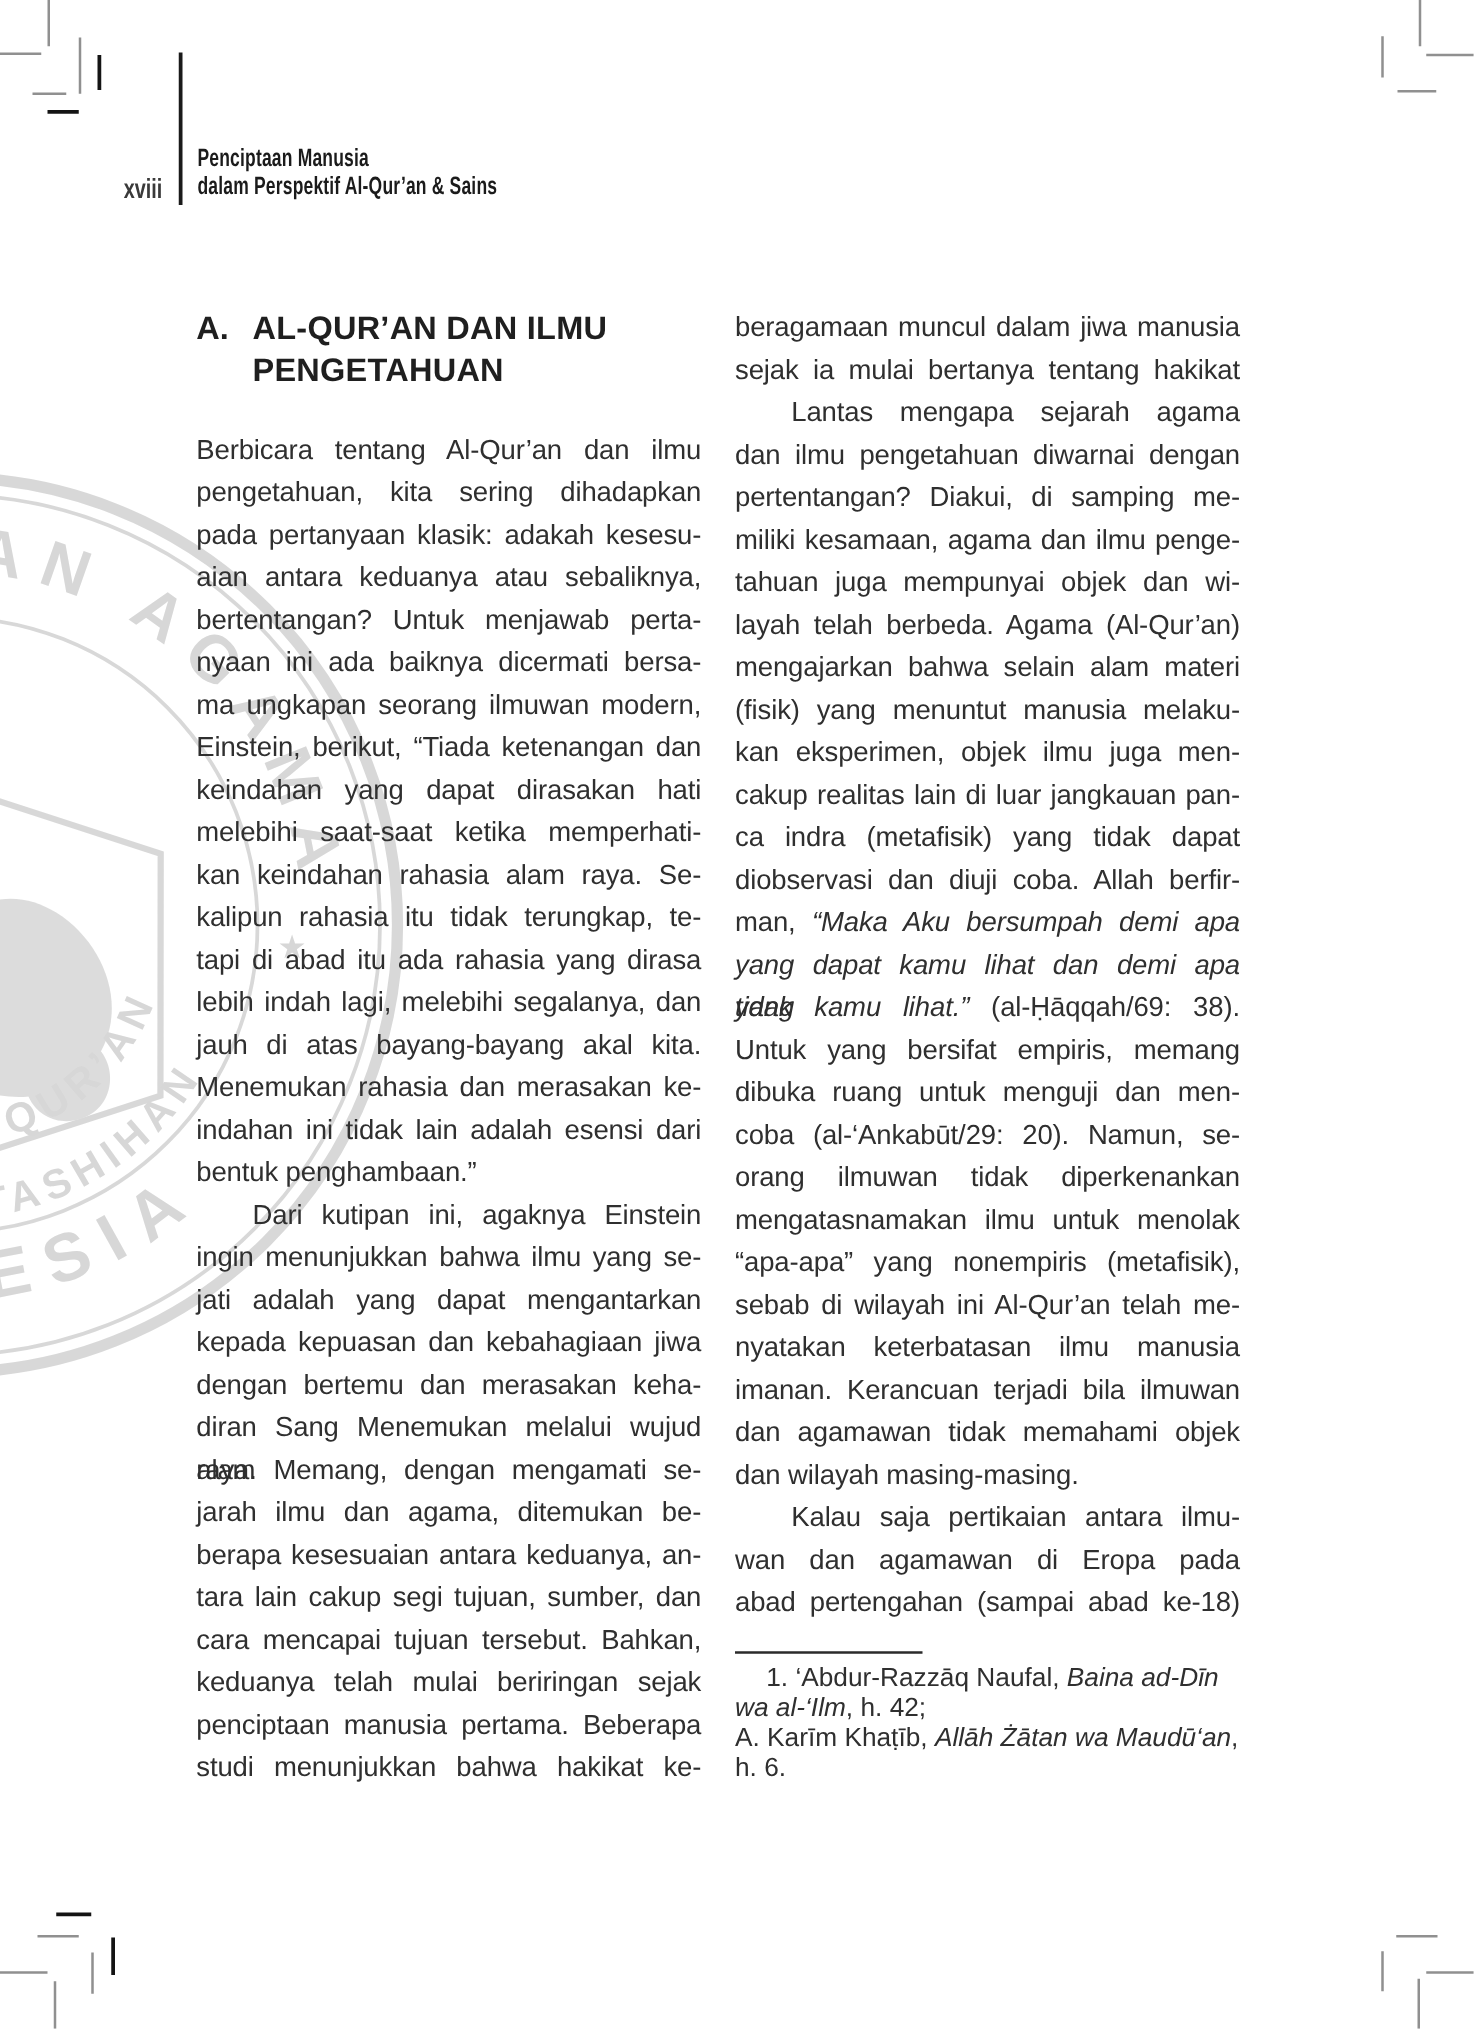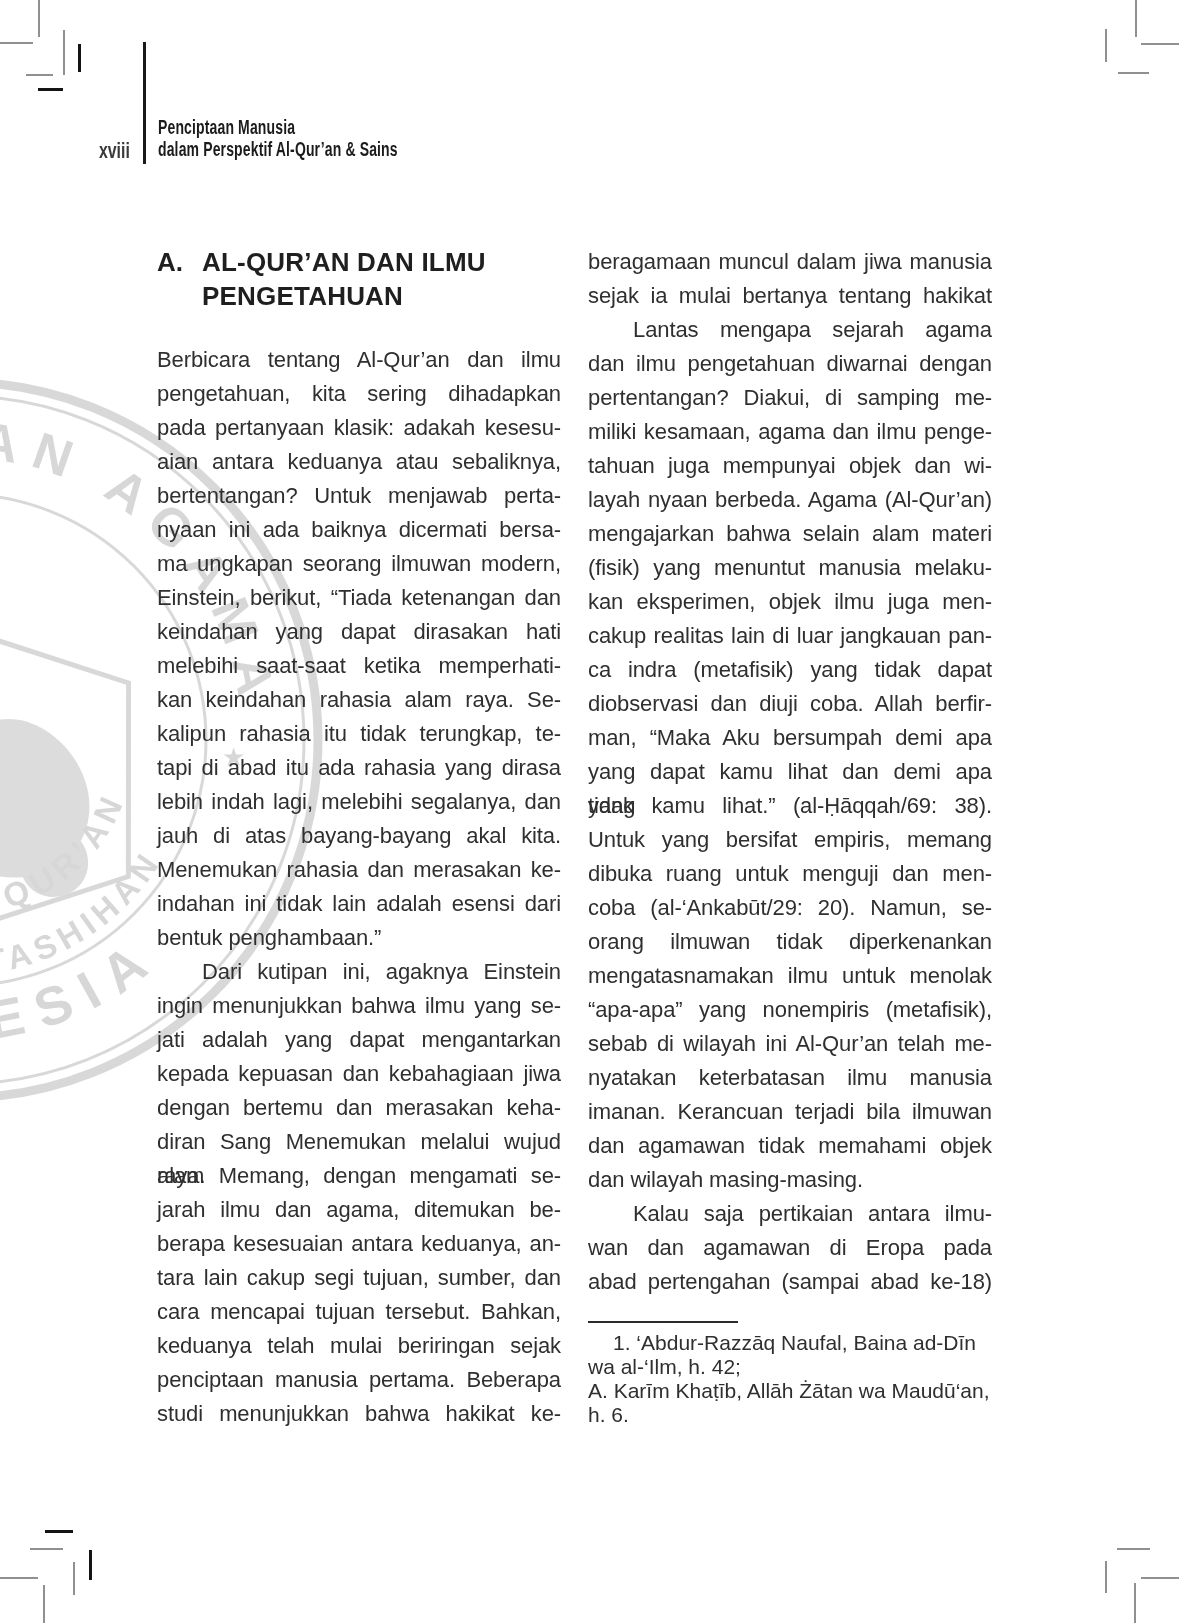--- a/index.html
+++ b/index.html
@@ -22,21 +22,21 @@
   
   .col{position:absolute;top:245px;width:404px;}
   .col-left{left:157px;}
   .col-right{left:588px;}
   .line{
     height:34px;line-height:34px;font-size:22px;letter-spacing:-0.1px;
     text-align:justify;text-align-last:justify;
   }
   .lastline{text-align:left;text-align-last:left;}
   .pindent .line:first-child{text-indent:45px;}
-  .it{margin-top:12px;}
+  .it{font-style:italic;margin-top:12px;}
   sup{font-size:60%;vertical-align:super;line-height:0;}
   
   .heading{position:relative;padding-left:45px;margin-bottom:30px;font-weight:bold;color:#1f1f1f;}
   .heading .hline{height:34px;line-height:34px;font-size:26px;letter-spacing:.2px;}
   .hlabel{position:absolute;left:0;top:0;height:34px;line-height:34px;font-size:26px;font-weight:bold;}
   
   .footnote{margin-top:22px;}
   .fnrule{width:150px;height:2px;background:#2b2b2b;margin-bottom:8px;}
   .fnline{font-size:21px;line-height:24px;text-align:left;letter-spacing:0;}
   .fnline:first-child{text-indent:25px;}
@@ -175,21 +175,21 @@
       <div class="para">
         <div class="line">beragamaan muncul dalam jiwa manusia</div>
         <div class="line">sejak ia mulai bertanya tentang hakikat</div>
       </div>
       <div class="para pindent">
         <div class="line">Lantas mengapa sejarah agama</div>
         <div class="line">dan ilmu pengetahuan diwarnai dengan</div>
         <div class="line">pertentangan? Diakui, di samping me-</div>
         <div class="line">miliki kesamaan, agama dan ilmu penge-</div>
         <div class="line">tahuan juga mempunyai objek dan wi-</div>
-        <div class="line">layah nyaan berbeda. Agama (Al-Qur’an)</div>
+        <div class="line">layah telah berbeda. Agama (Al-Qur’an)</div>
         <div class="line">mengajarkan bahwa selain alam materi</div>
         <div class="line">(fisik) yang menuntut manusia melaku-</div>
         <div class="line">kan eksperimen, objek ilmu juga men-</div>
         <div class="line">cakup realitas lain di luar jangkauan pan-</div>
         <div class="line">ca indra (metafisik) yang tidak dapat</div>
         <div class="line">diobservasi dan diuji coba. Allah berfir-</div>
         <div class="line"><span>man, </span><span class="it">“Maka Aku bersumpah demi apa</span></div>
         <div class="line"><span class="it">yang dapat kamu lihat dan demi apa yang</span></div>
         <div class="line"><span class="it">tidak kamu lihat.”</span><span> (al-Ḥāqqah/69: 38).</span></div>
         <div class="line">Untuk yang bersifat empiris, memang</div>

